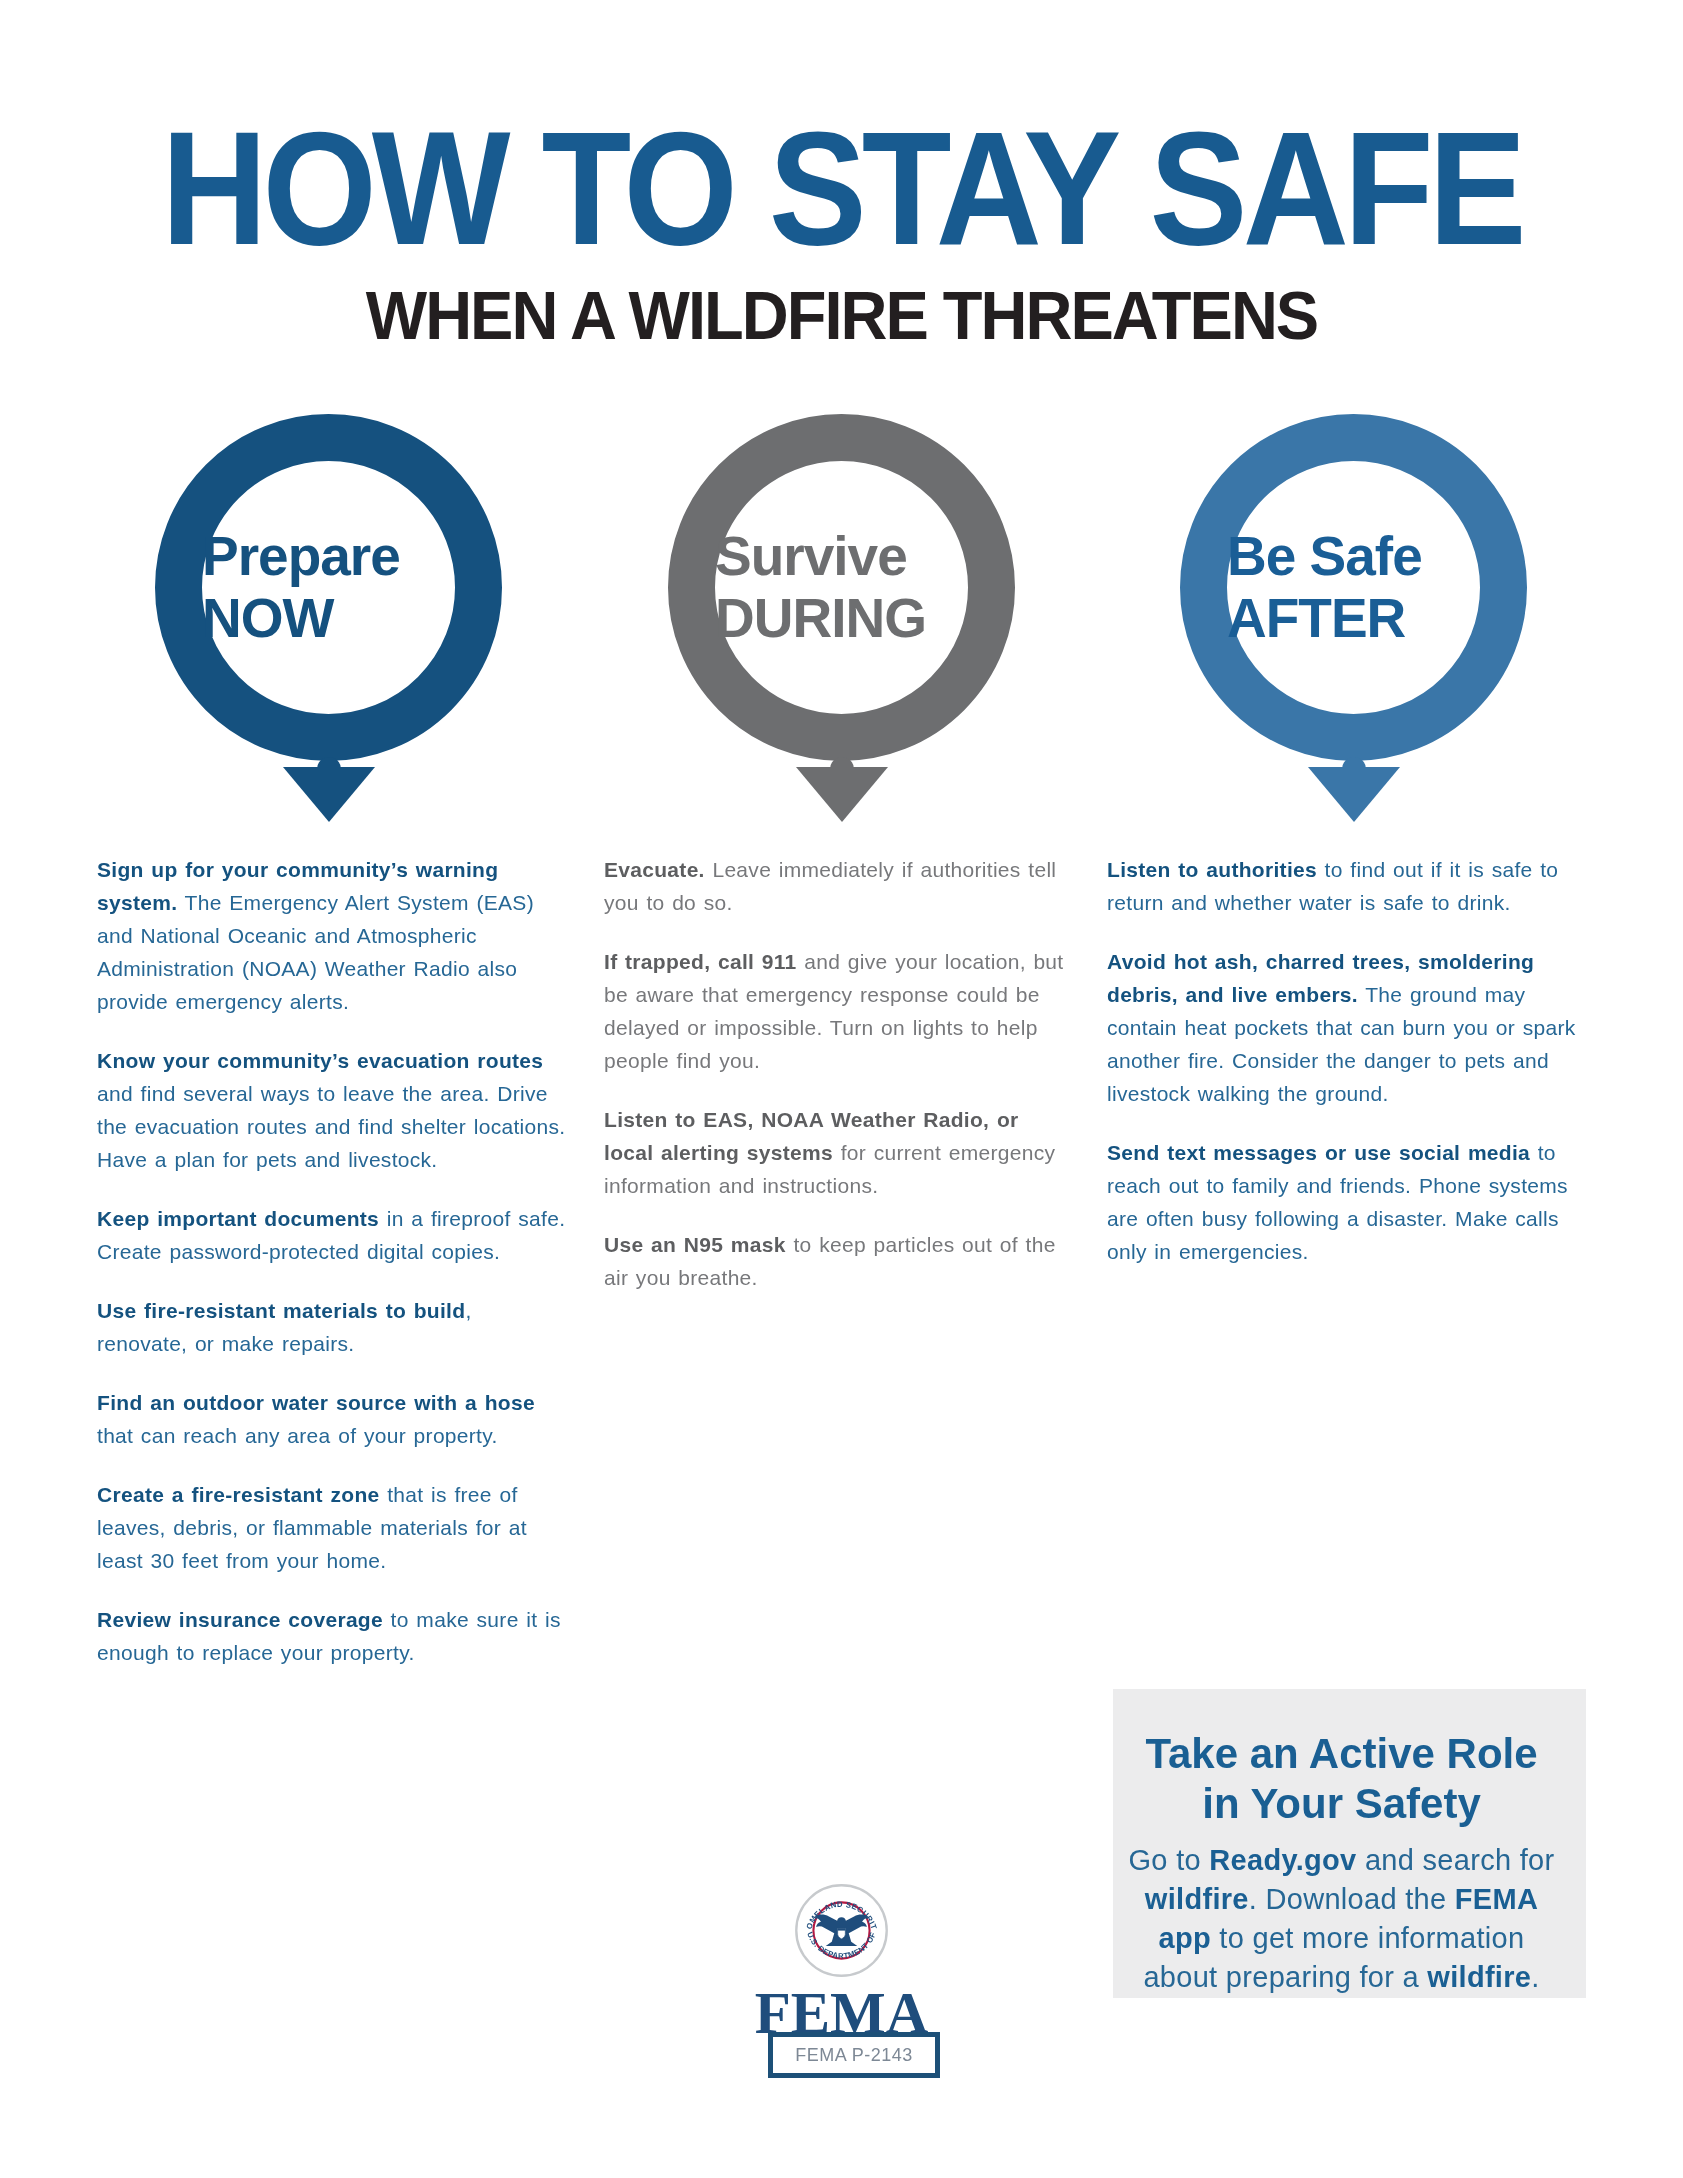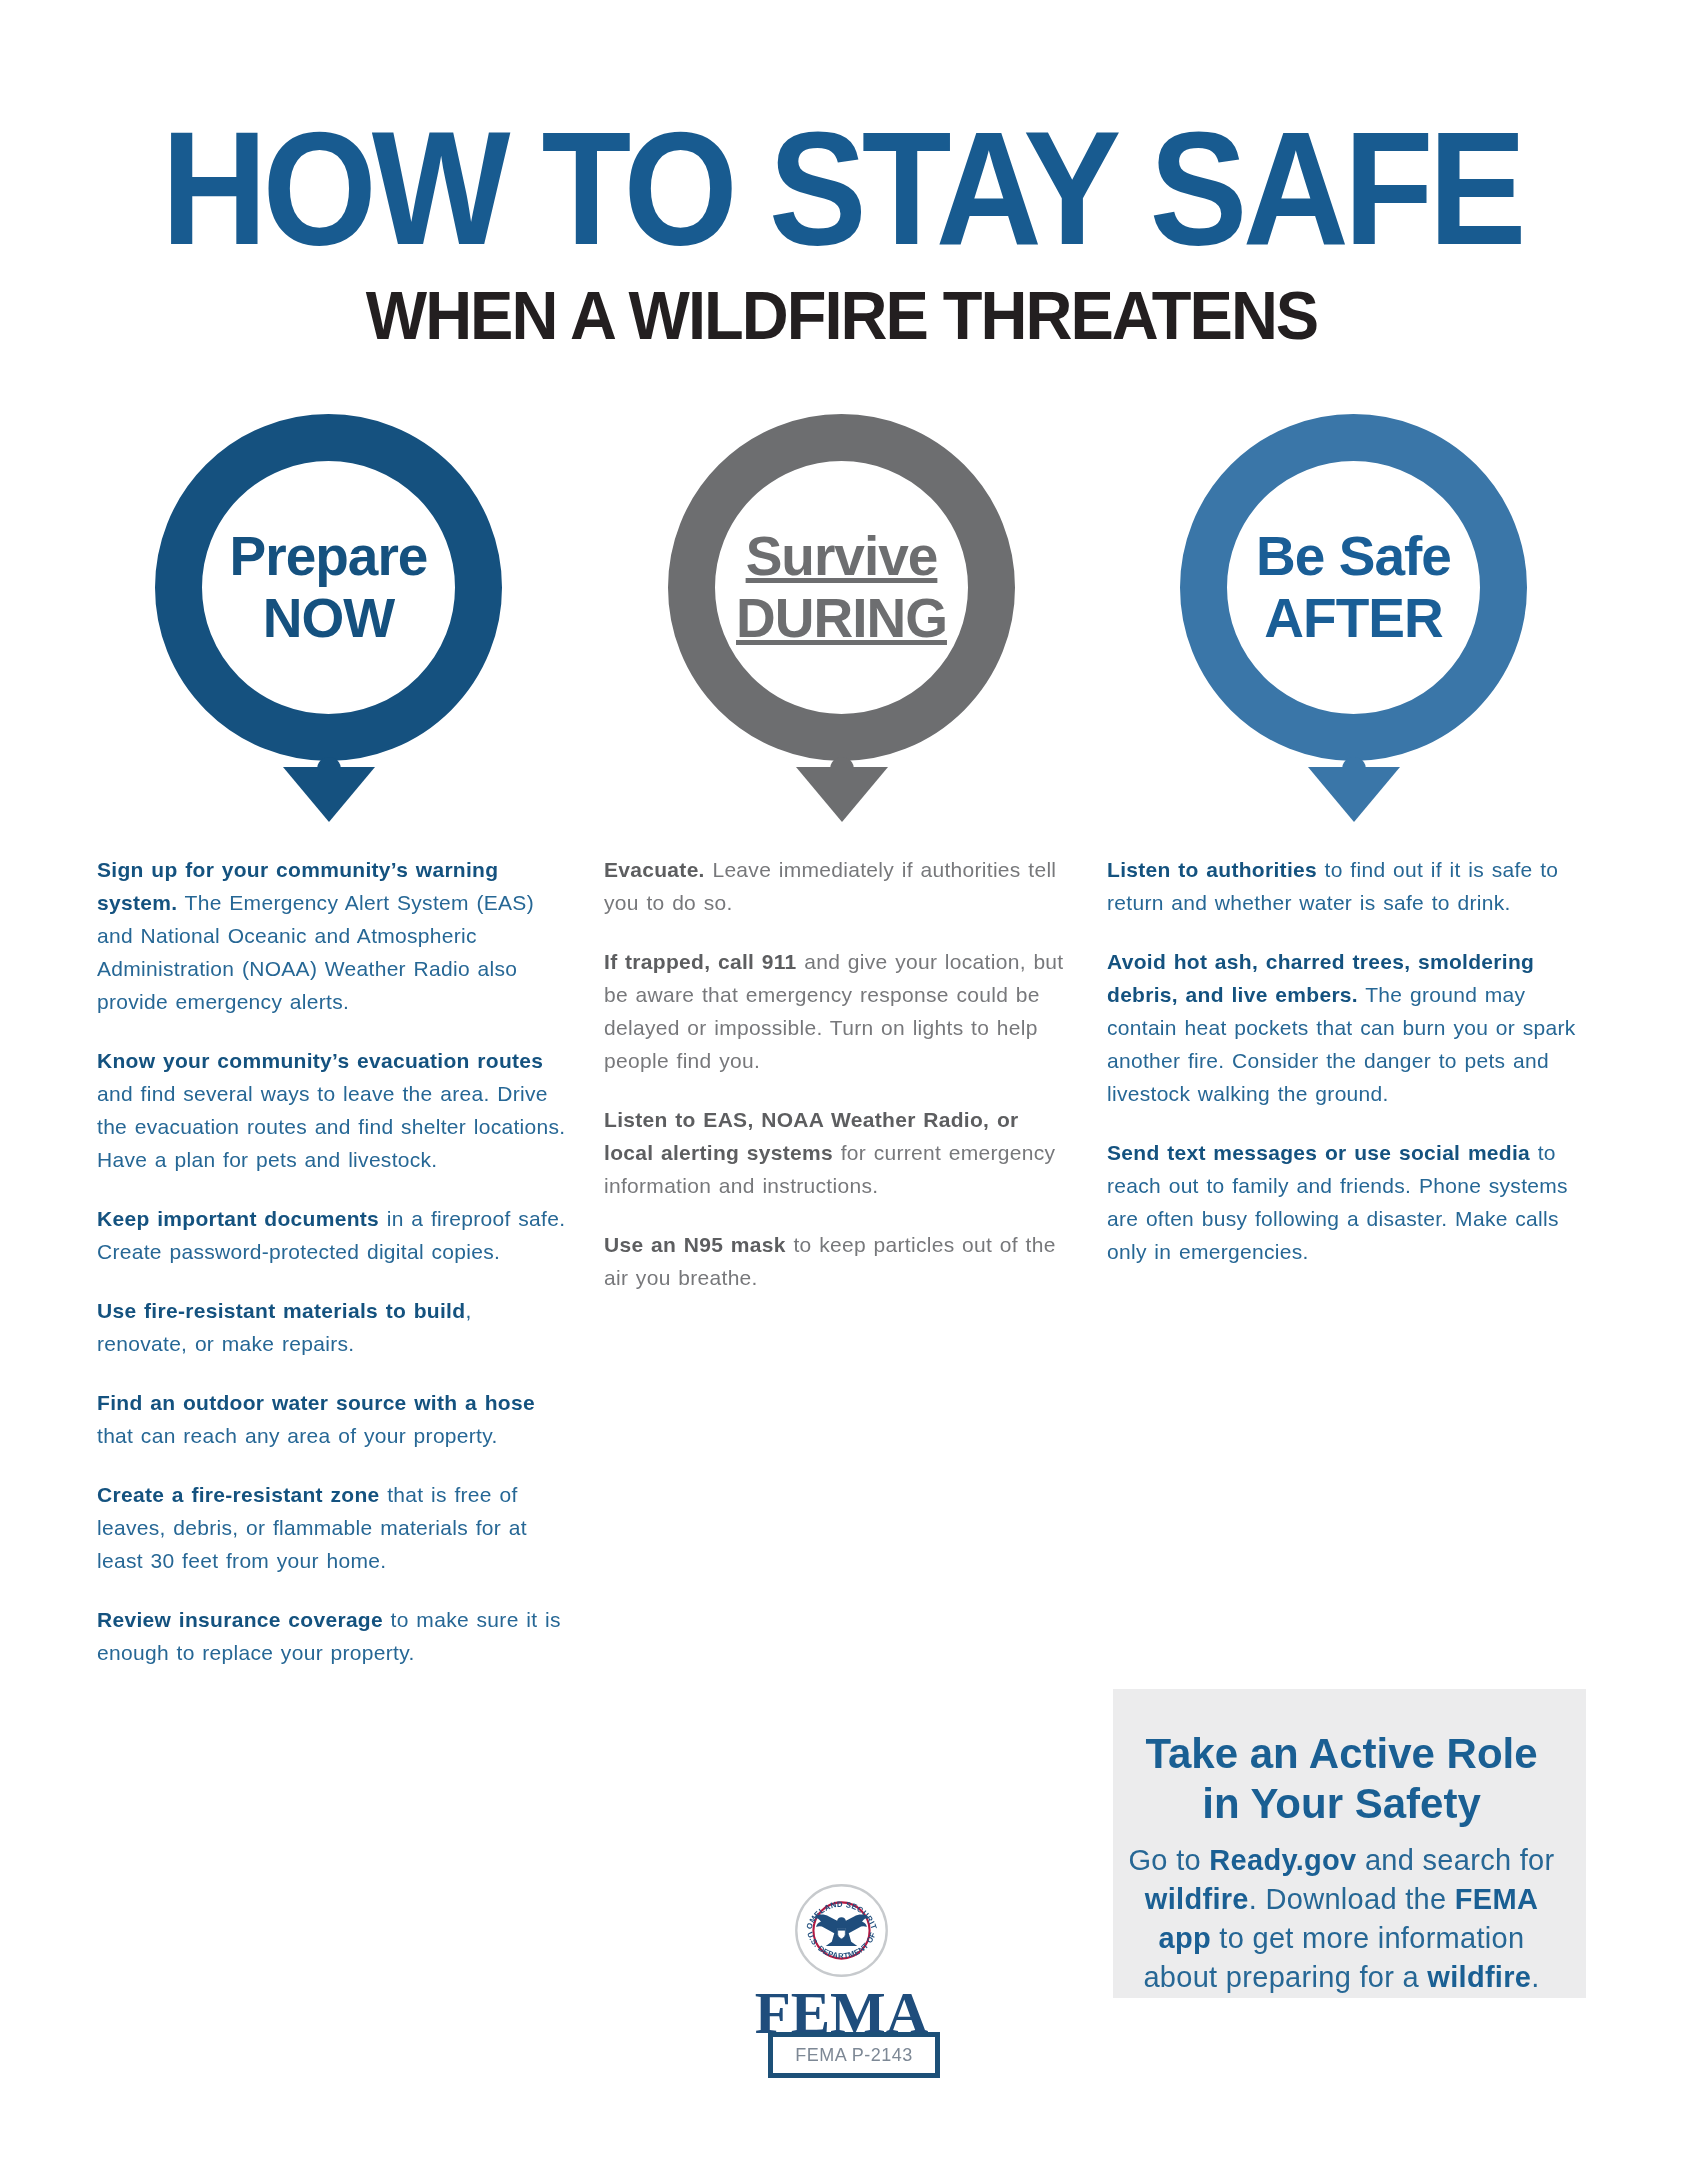--- a/index.html
+++ b/index.html
@@ -17,31 +17,31 @@
   .page-subtitle {
     position:absolute; top:275px; left:0; width:1683px; text-align:center;
     font-size:65px; font-weight:bold; color:#231f20; letter-spacing:-2px;
     transform:scaleY(1.06); transform-origin:top center; white-space:nowrap;
   }
   
   .phase { position:absolute; top:414px; width:347px; height:347px; }
   .phase-ring {
     width:100%; height:100%; border-radius:50%; background:#ffffff;
     box-sizing:border-box; display:flex; flex-direction:column;
-    align-items:center; justify-content:center; text-align:center;
+    align-items:flex-start; justify-content:center; text-align:center;
   }
   .phase-label { font-size:55px; font-weight:bold; line-height:1.12; letter-spacing:-1px; }
   .phase1 { left:155px; }
   .phase2 { left:668px; }
   .phase3 { left:1180px; }
   .phase1 .phase-ring { border:47px solid #15517f; }
   .phase2 .phase-ring { border:47px solid #6d6e70; }
   .phase3 .phase-ring { border:47px solid #3a76a8; }
   .phase1 .phase-label { color:#15517f; }
-  .phase2 .phase-label { color:#6d6e70;text-decoration:underline; }
+  .phase2 .phase-label { color:#6d6e70; }
   .phase3 .phase-label { color:#1a5e96; }
   .pin { position:absolute; left:0; top:343px; width:347px; display:flex; flex-direction:column; align-items:center; }
   .pin-nub { width:24px; height:24px; border-radius:50%; margin-bottom:-14px; }
   .pin-tri { width:0; height:0; border-left:46px solid transparent; border-right:46px solid transparent; }
   .phase1 .pin-nub { background:#15517f; } .phase1 .pin-tri { border-top:55px solid #15517f; }
   .phase2 .pin-nub { background:#6d6e70; } .phase2 .pin-tri { border-top:55px solid #6d6e70; }
   .phase3 .pin-nub { background:#3a76a8; } .phase3 .pin-tri { border-top:55px solid #3a76a8; }
   
   .col { position:absolute; top:853px; width:469px; }
   .col-prepare { left:97px; }

